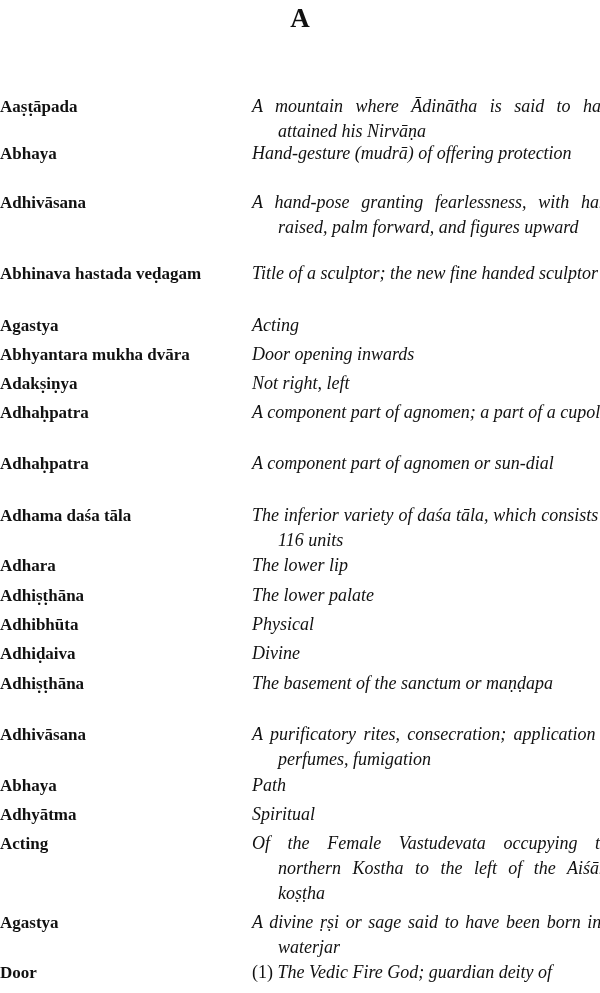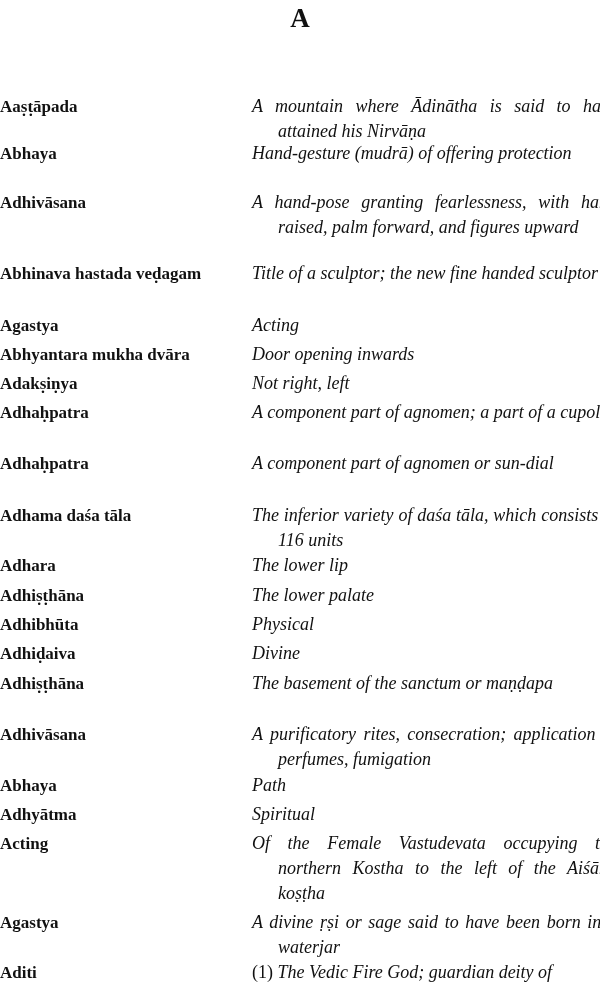--- a/index.html
+++ b/index.html
@@ -109,16 +109,16 @@
     </div>
     <div class="entry" style="top: 831px;">
       <div class="term">Acting</div>
       <div class="def">Of the Female Vastudevata occupying the northern Kostha to the left of the Aiśāna koṣṭha</div>
     </div>
     <div class="entry" style="top: 910px;">
       <div class="term">Agastya</div>
       <div class="def">A divine ṛṣi or sage said to have been born in a waterjar</div>
     </div>
     <div class="entry" style="top: 960px;">
-      <div class="term">Aditi</div>
+      <div class="term">Door</div>
       <div class="def"><span class="num">(1)</span> <span>The Vedic Fire God; guardian deity of</span></div>
     </div>
   </div>
 
 </body></html>

